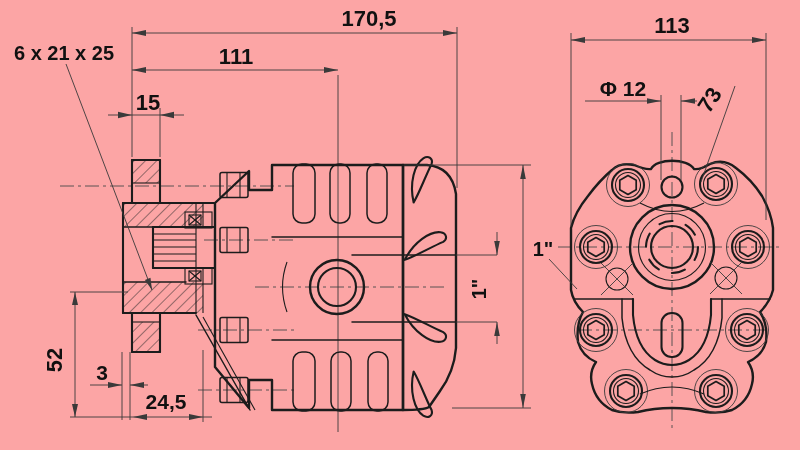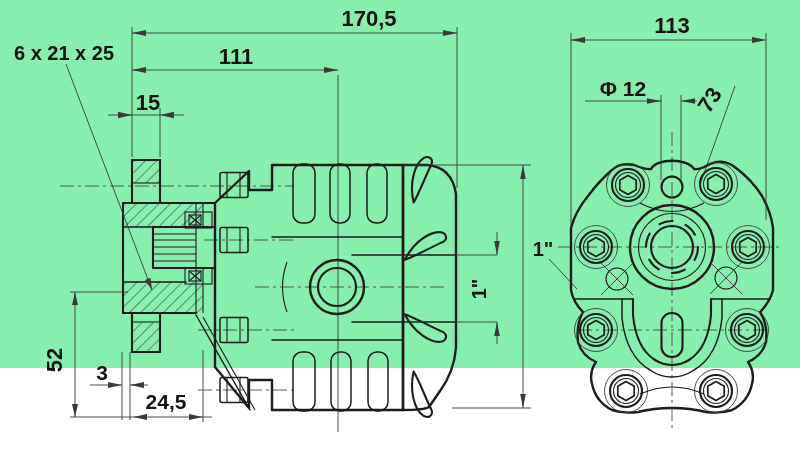--- a/index.html
+++ b/index.html
@@ -1,16 +1,16 @@
 <!DOCTYPE html>
 <html><head>
 <meta charset="utf-8">
 <style>
   html,body{margin:0;padding:0;background:#ffffff;width:800px;height:450px;overflow:hidden;}
-  .stage{width:800px;height:368px;background:#86efac;position:relative;font-family:"Liberation Sans",sans-serif;}
+  .stage{width:800px;height:450px;background:#fca5a5;position:relative;font-family:"Liberation Sans",sans-serif;}
   svg{display:block;}
   
   .o  {stroke:#1c1c1c;stroke-width:2.4;fill:none;stroke-linejoin:round;stroke-linecap:round;}
   .o2 {stroke:#1c1c1c;stroke-width:2.1;fill:none;stroke-linejoin:round;stroke-linecap:round;}
   .m  {stroke:#1c1c1c;stroke-width:1.5;fill:none;stroke-linejoin:round;stroke-linecap:round;}
   .m1 {stroke:#1c1c1c;stroke-width:1.1;fill:none;}
   .hx {stroke:#1c1c1c;stroke-width:1.7;fill:none;stroke-linejoin:round;}
   .t  {stroke:#3a3a3a;stroke-width:0.9;fill:none;}
   .cl {stroke:#4a4a4a;stroke-width:0.9;fill:none;stroke-dasharray:14 4 3 4;}
   .arr{fill:#3a3a3a;stroke:none;}

